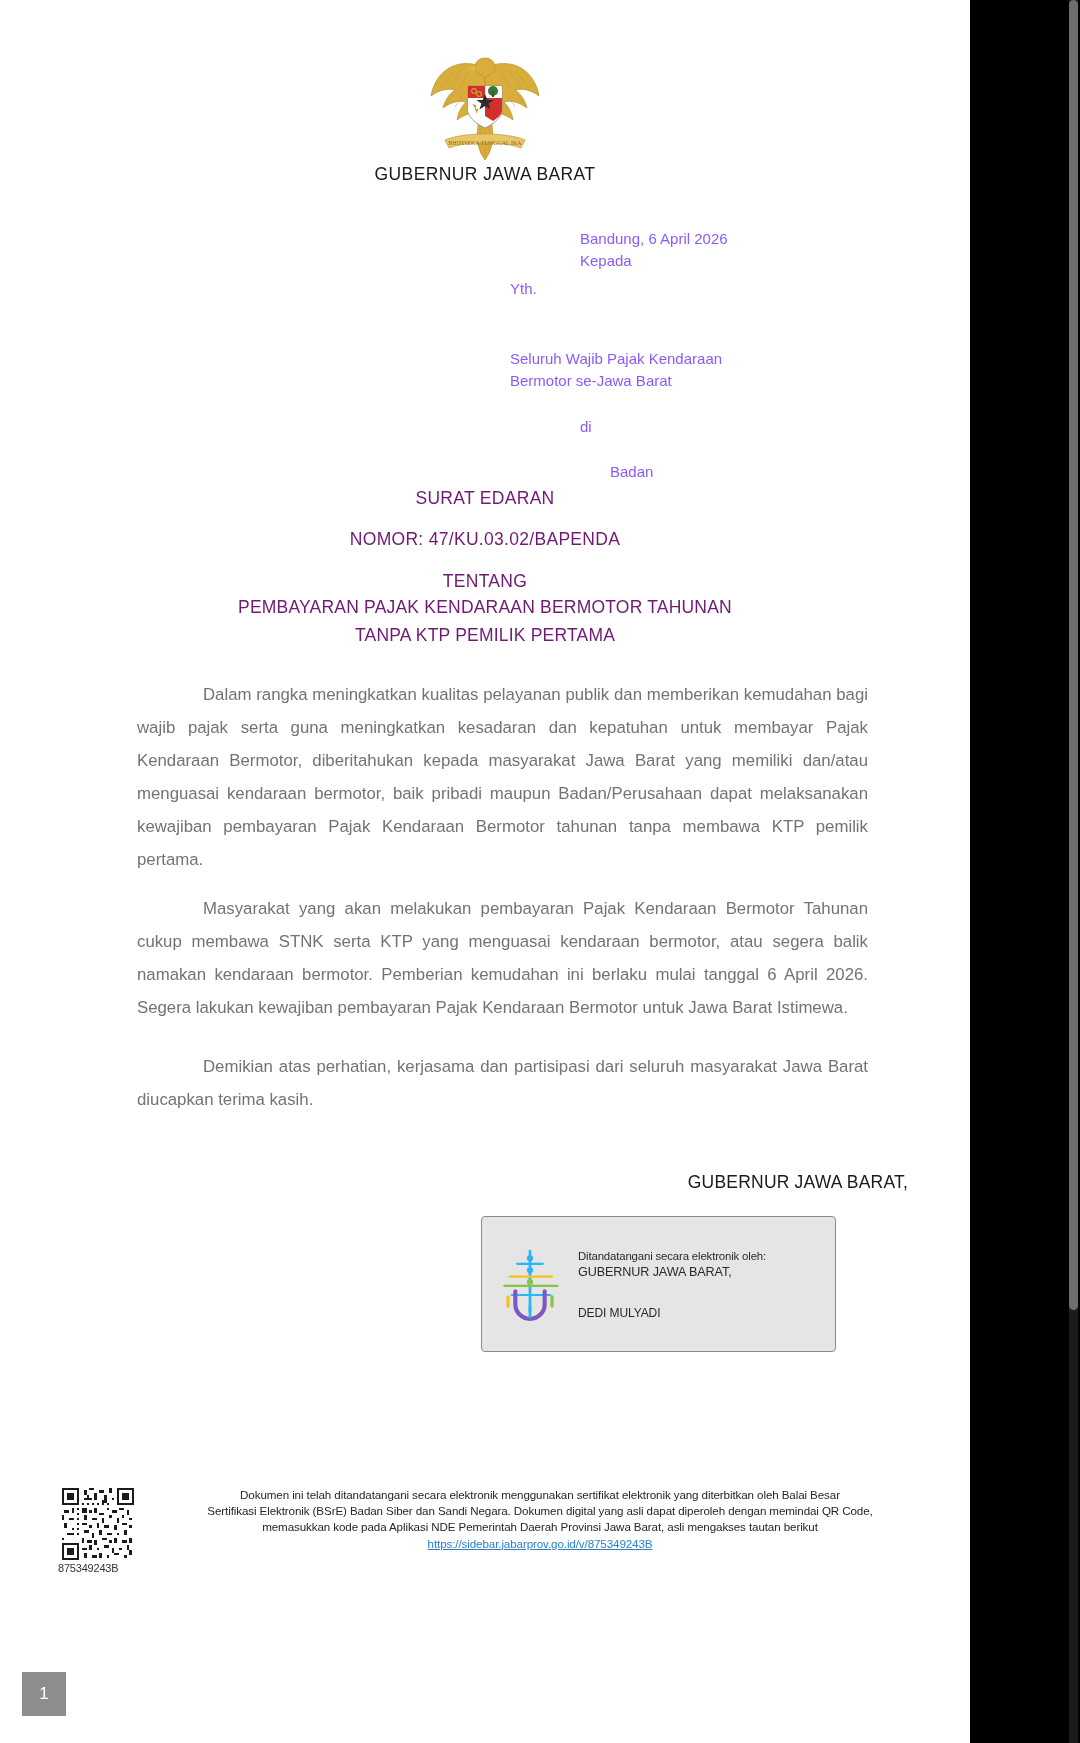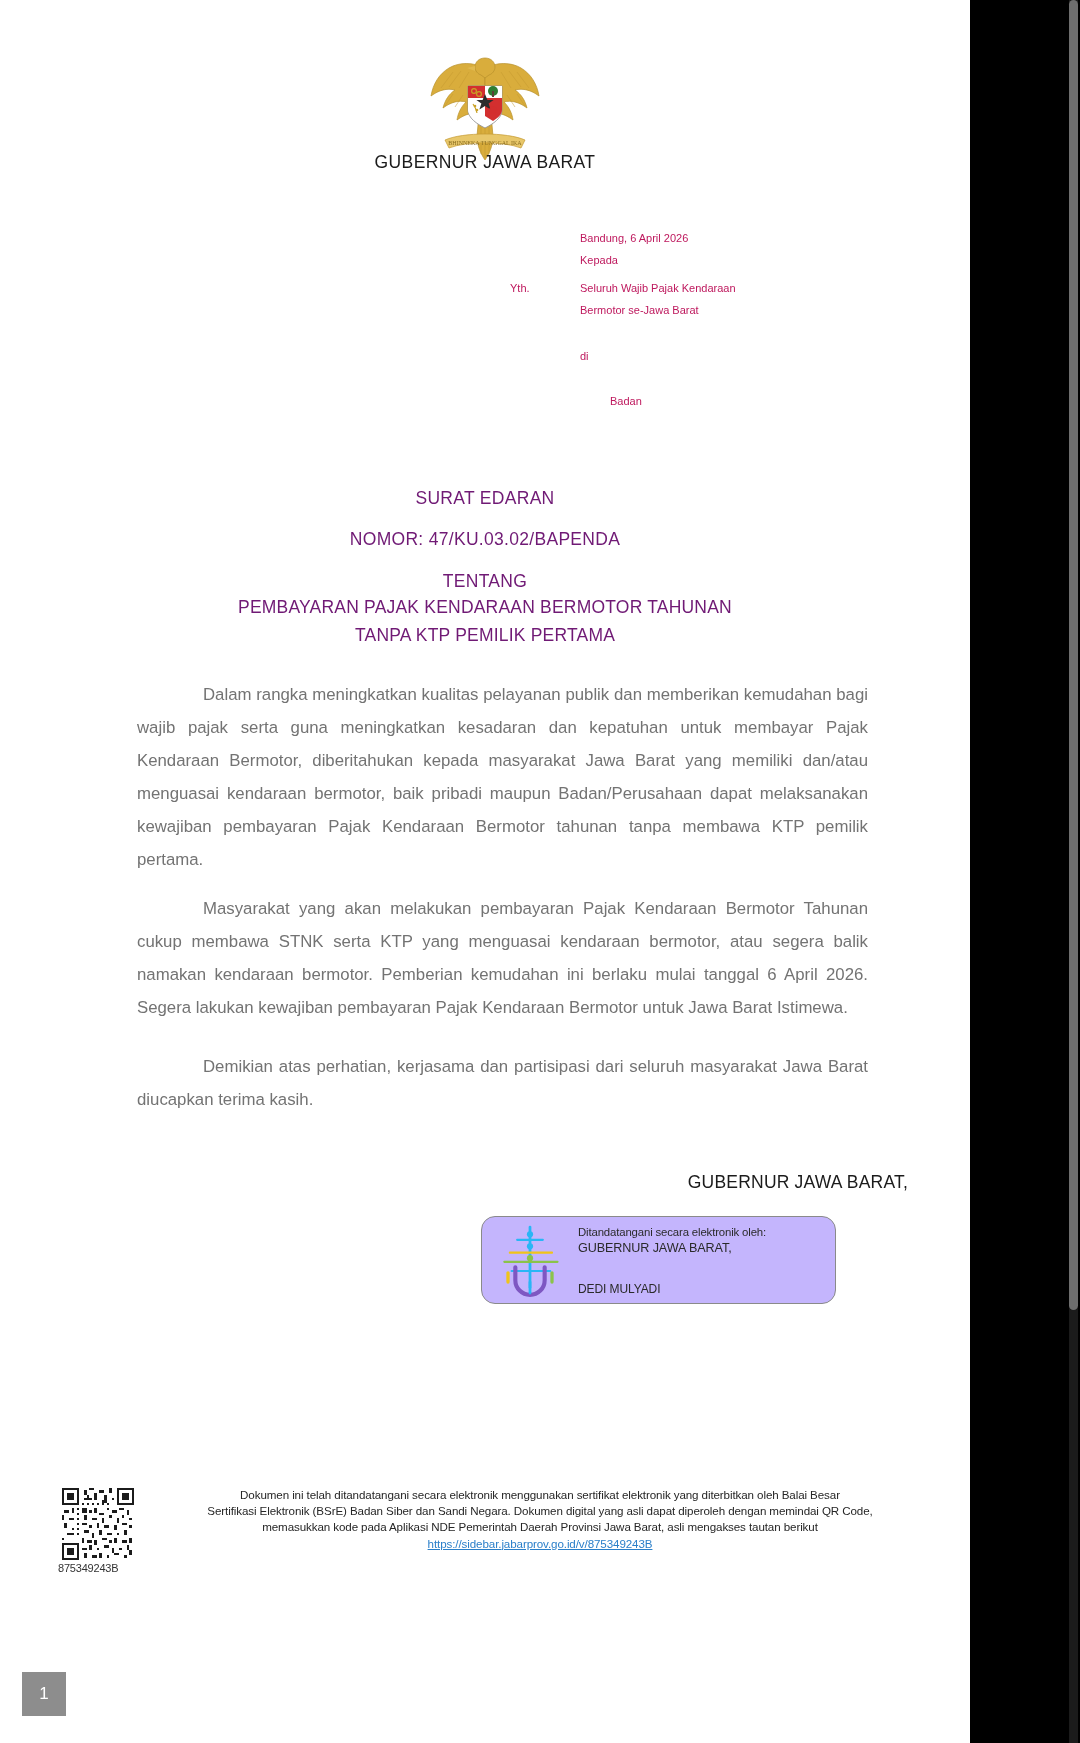--- a/index.html
+++ b/index.html
@@ -65,45 +65,46 @@
   .emblem {
     display: inline-block;
     width: 124px;
     height: 124px;
   }
 
   
   .header-title {
     position: absolute;
     left: 0;
-    top: 152px;
+    top: 164px;
     width: 970px;
     text-align: center;
     font-size: 17.5px;
     letter-spacing: 0.4px;
     color: #1b1b1b;
   }
 
   
   .address-block {
     position: absolute;
     left: 510px;
     top: 228px;
     width: 420px;
-    font-size: 11px;
-    color: #be185d;
+    font-size: 15px;
+    color: #8b5cf6;
     line-height: 21.5px;
   }
   .addr-line {
     display: block;
     margin-left: 70px;
   }
   .addr-row {
     display: flex;
     margin-top: 7px;
+    flex-direction: column;
   }
   .addr-label {
     width: 70px;
     flex: 0 0 70px;
   }
   .addr-value {
     flex: 1 1 auto;
   }
   .addr-di {
     display: block;
@@ -178,27 +179,27 @@
     text-align: right;
     font-size: 17.5px;
     color: #1b1b1b;
     letter-spacing: 0.2px;
   }
   .esign-box {
     position: absolute;
     left: 481px;
     top: 1216px;
     width: 355px;
-    height: 88px;
+    height: 136px;
     border: 1.4px solid #8a8a8a;
-    border-radius: 14px;
+    border-radius: 4px;
     box-sizing: border-box;
     display: flex;
     align-items: center;
-    background: #c4b5fd;
+    background: #e5e5e5;
   }
   .esign-logo {
     flex: 0 0 96px;
     height: 96px;
     display: flex;
     align-items: center;
     justify-content: center;
   }
   .esign-text {
     flex: 1 1 auto;

